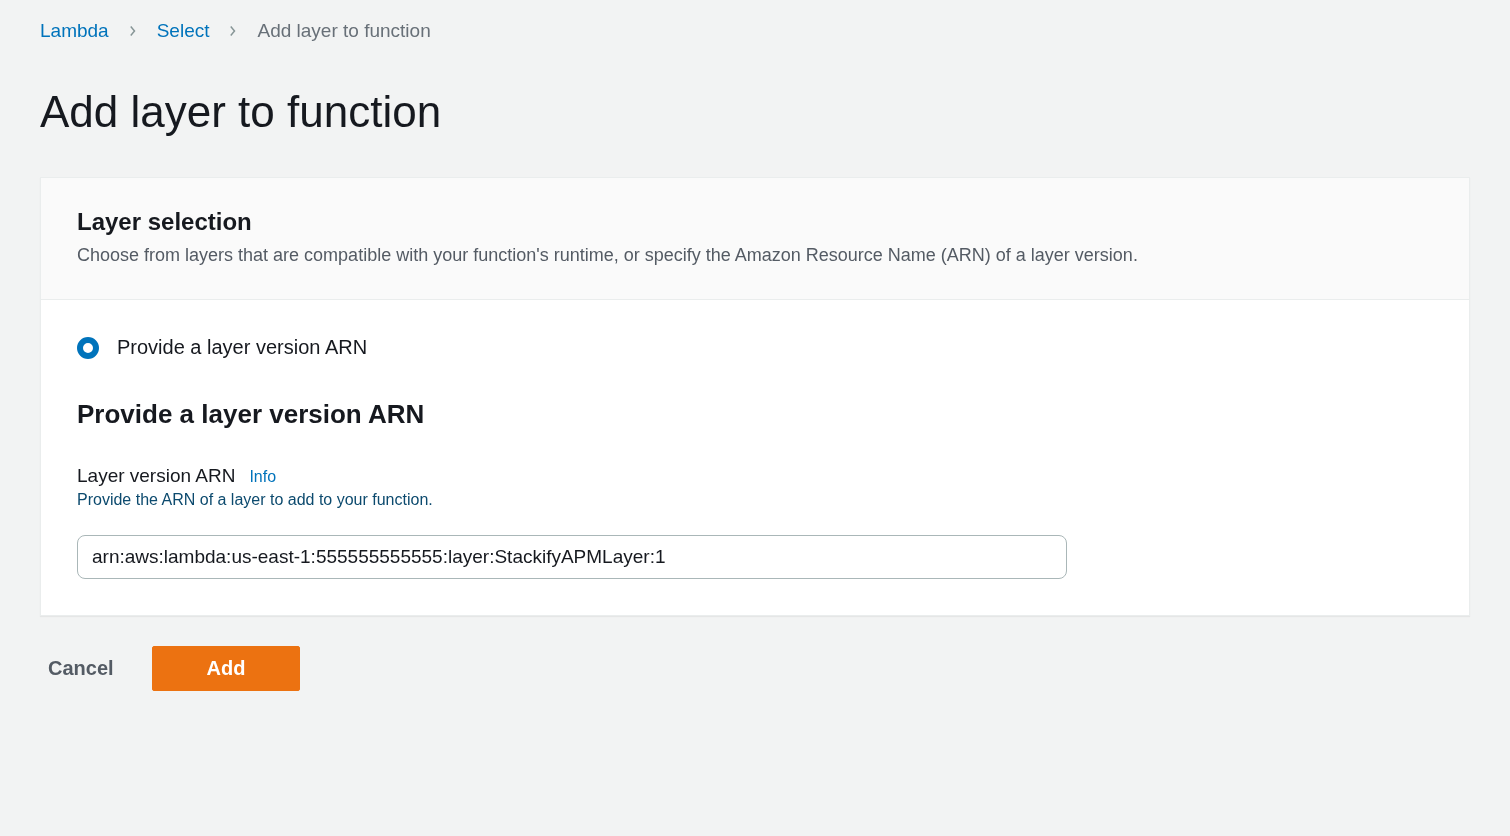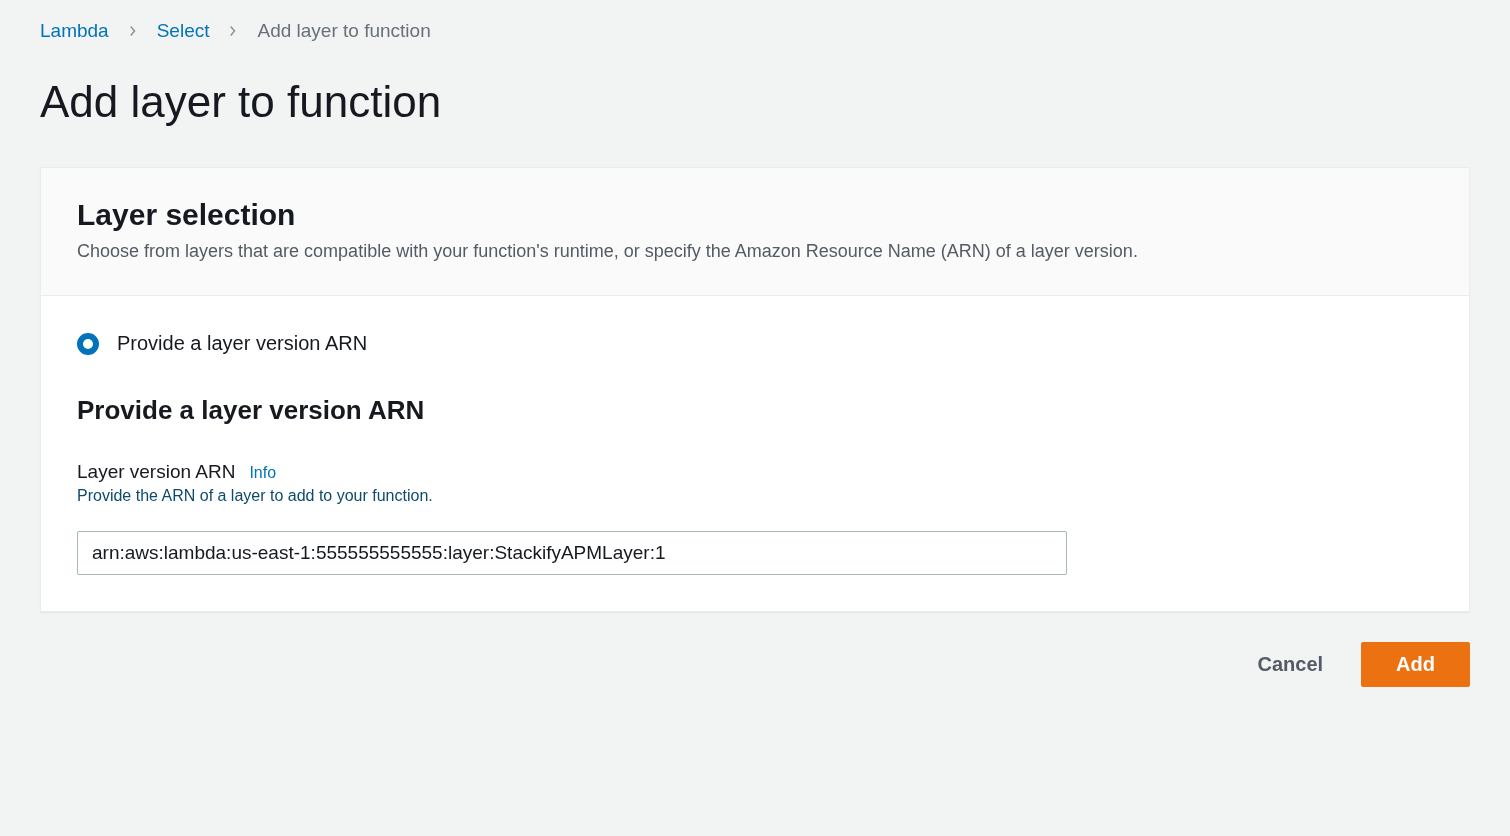--- a/index.html
+++ b/index.html
@@ -11,21 +11,21 @@
   font-family: "Amazon Ember", "Helvetica Neue", Helvetica, Arial, sans-serif;
   background: #f2f3f3;
   color: #16191f;
   padding: 20px 40px;
 }
 .breadcrumb {
   display: flex;
   align-items: center;
   gap: 18px;
   font-size: 19px;
-  margin-bottom: 35px;
+  margin-bottom: 45px;
 }
 .breadcrumb a {
   color: #0073bb;
   text-decoration: none;
 }
 .breadcrumb .sep {
   color: #879596;
 }
 .breadcrumb .current {
   color: #687078;
@@ -40,21 +40,21 @@
   background: #fff;
   border: 1px solid #eaeded;
   box-shadow: 0 1px 1px rgba(0,0,0,0.05);
 }
 .panel-header {
   padding: 30px 36px;
   border-bottom: 1px solid #eaeded;
   background: #fafafa;
 }
 .panel-header h2 {
-  font-size: 30px;
+  font-size: 24px;
   font-weight: 700;
   color: #16191f;
   margin-bottom: 6px;
 }
 .panel-header p {
   font-size: 18px;
   color: #545b64;
   line-height: 1.5;
 }
 .panel-body {
@@ -114,48 +114,47 @@
   font-size: 16px;
   color: #0c4a6e;
   margin-bottom: 26px;
 }
 .text-input {
   width: 73%;
   max-width: 1000px;
   padding: 10px 14px;
   font-size: 19px;
   border: 1px solid #aab7b8;
-  border-radius: 2px;
+  border-radius: 8px;
   color: #16191f;
   font-family: inherit;
 }
 .footer-actions {
   display: flex;
-  justify-content: flex-end;
   align-items: center;
   gap: 30px;
   margin-top: 30px;
   padding-right: 0;
 }
 .btn-cancel {
   background: none;
   border: none;
   font-size: 20px;
   font-weight: 700;
   color: #545b64;
   cursor: pointer;
   padding: 10px 8px;
 }
 .btn-primary {
   background: #ec7211;
   border: 1px solid #ec7211;
   color: #fff;
   font-size: 20px;
   font-weight: 700;
-  padding: 10px 34px;
+  padding: 10px 54px;
   border-radius: 2px;
   cursor: pointer;
 }
 .chevron-icon svg {
   width: 12px;
   height: 12px;
 }
 </style>
 </head>
 <body>

